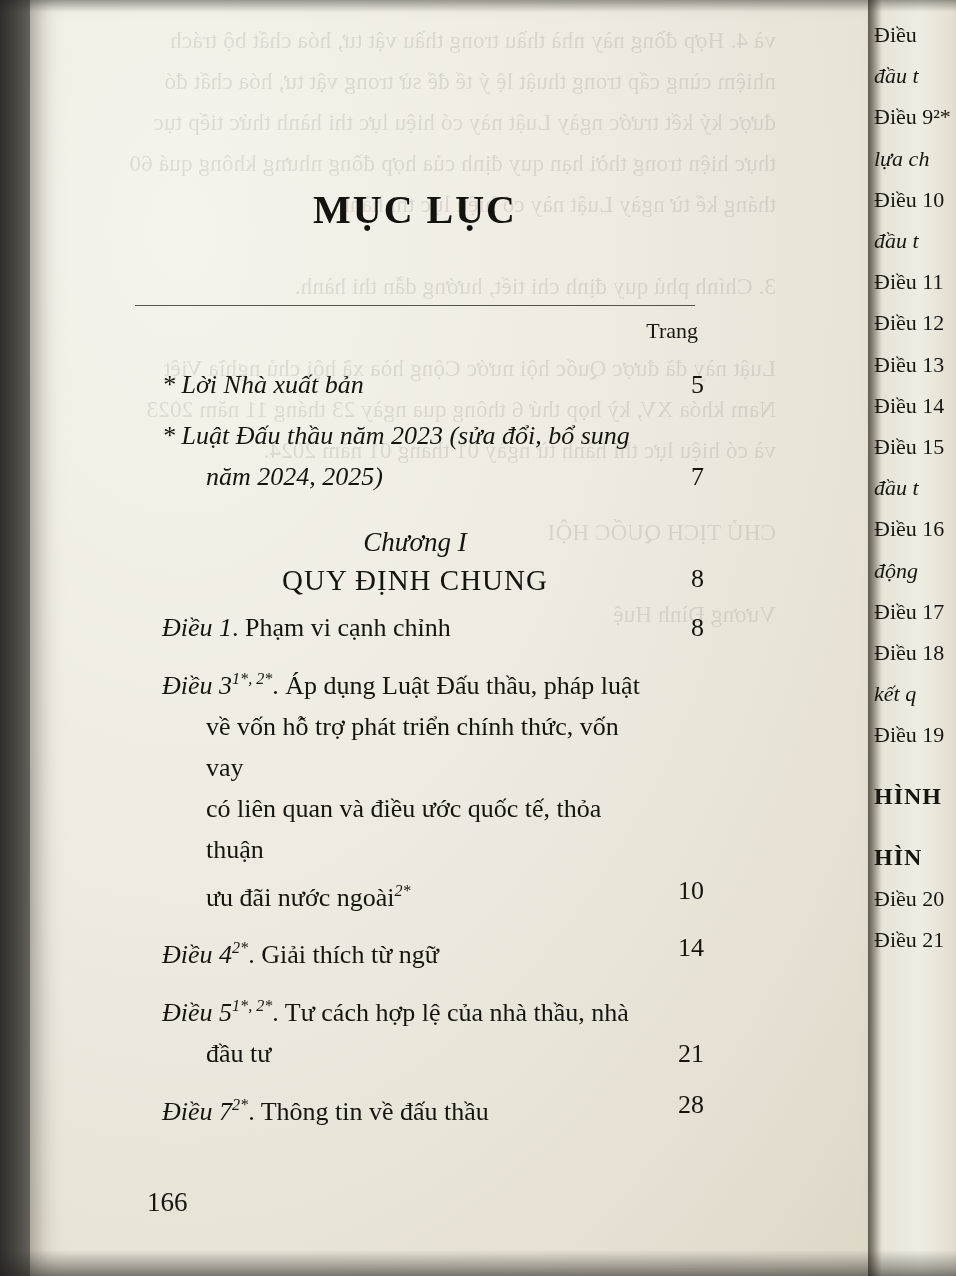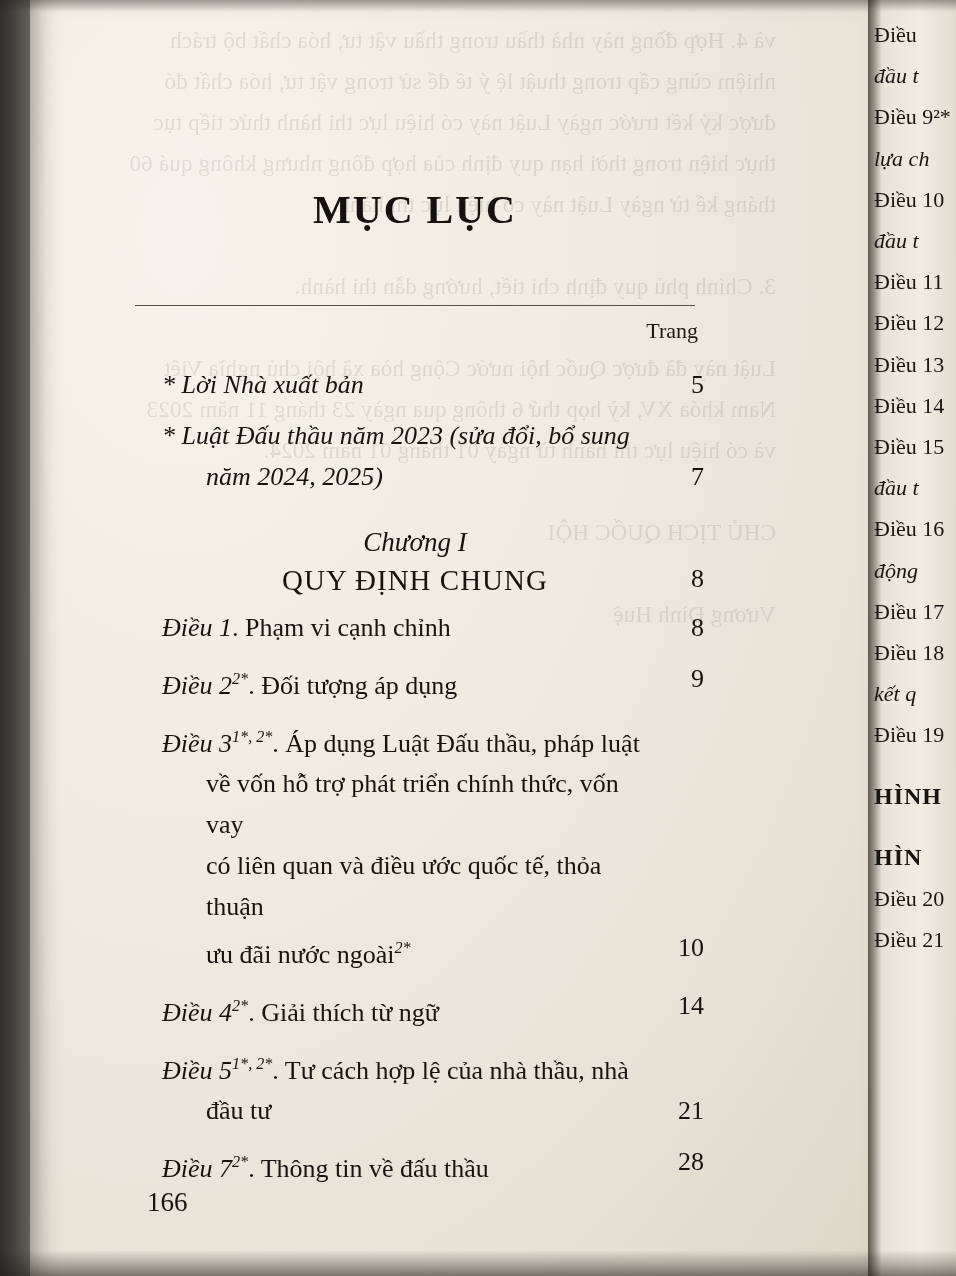--- a/index.html
+++ b/index.html
@@ -263,24 +263,20 @@
           <span class="spacer"></span>
           <span class="chapter-title">QUY ĐỊNH CHUNG</span>
           <span class="pageno">8</span>
         </div>
 
         <div class="toc-entry">
           <span class="label"><i>Điều 1</i><span>. Phạm vi cạnh chỉnh</span></span>
           <span class="pageno">8</span>
         </div>
 
-        <div class="toc-entry">
-          <span class="label"><i>Điều 2</i><sup>2*</sup><span>. Đối tượng áp dụng</span></span>
-          <span class="pageno">9</span>
-        </div>
 
         <div class="toc-entry">
           <span class="label"><i>Điều 3</i><sup>1*, 2*</sup><span>. Áp dụng Luật Đấu thầu, pháp luật</span></span>
           <span class="pageno"></span>
         </div>
         <div class="toc-entry" style="margin-top:0">
           <span class="label indent-1"><span>về vốn hỗ trợ phát triển chính thức, vốn vay</span></span>
           <span class="pageno"></span>
         </div>
         <div class="toc-entry" style="margin-top:0">

